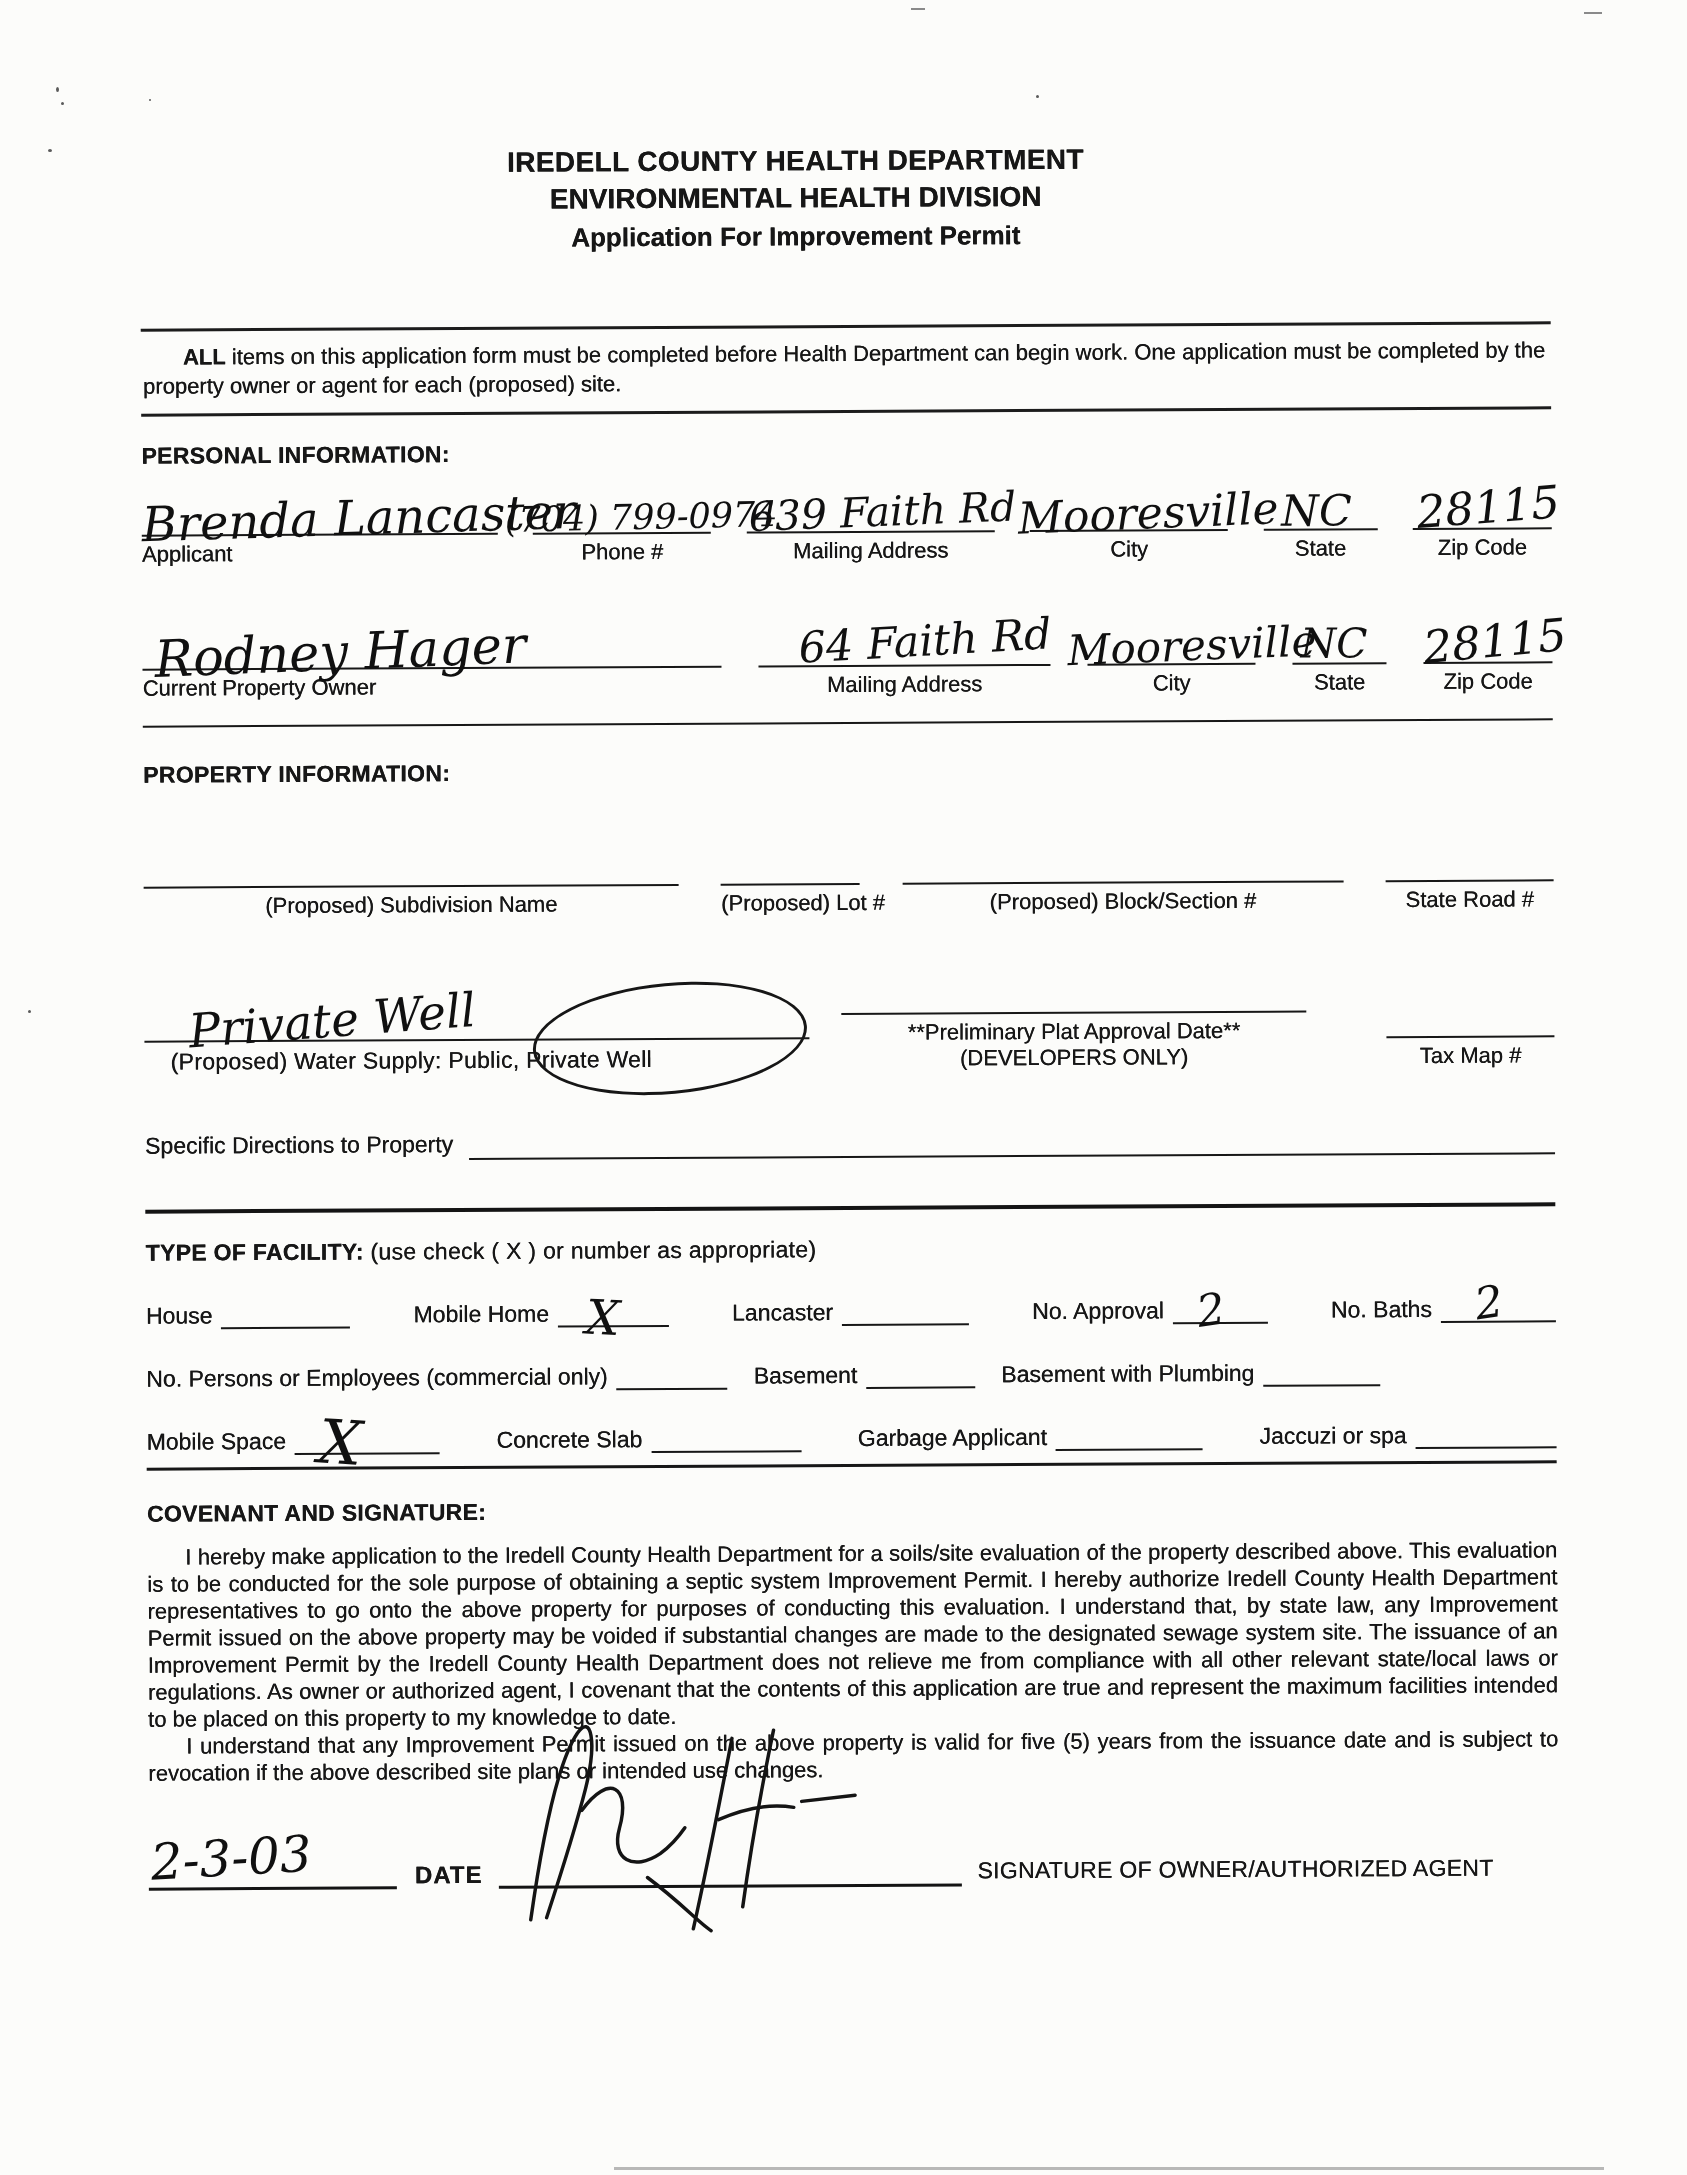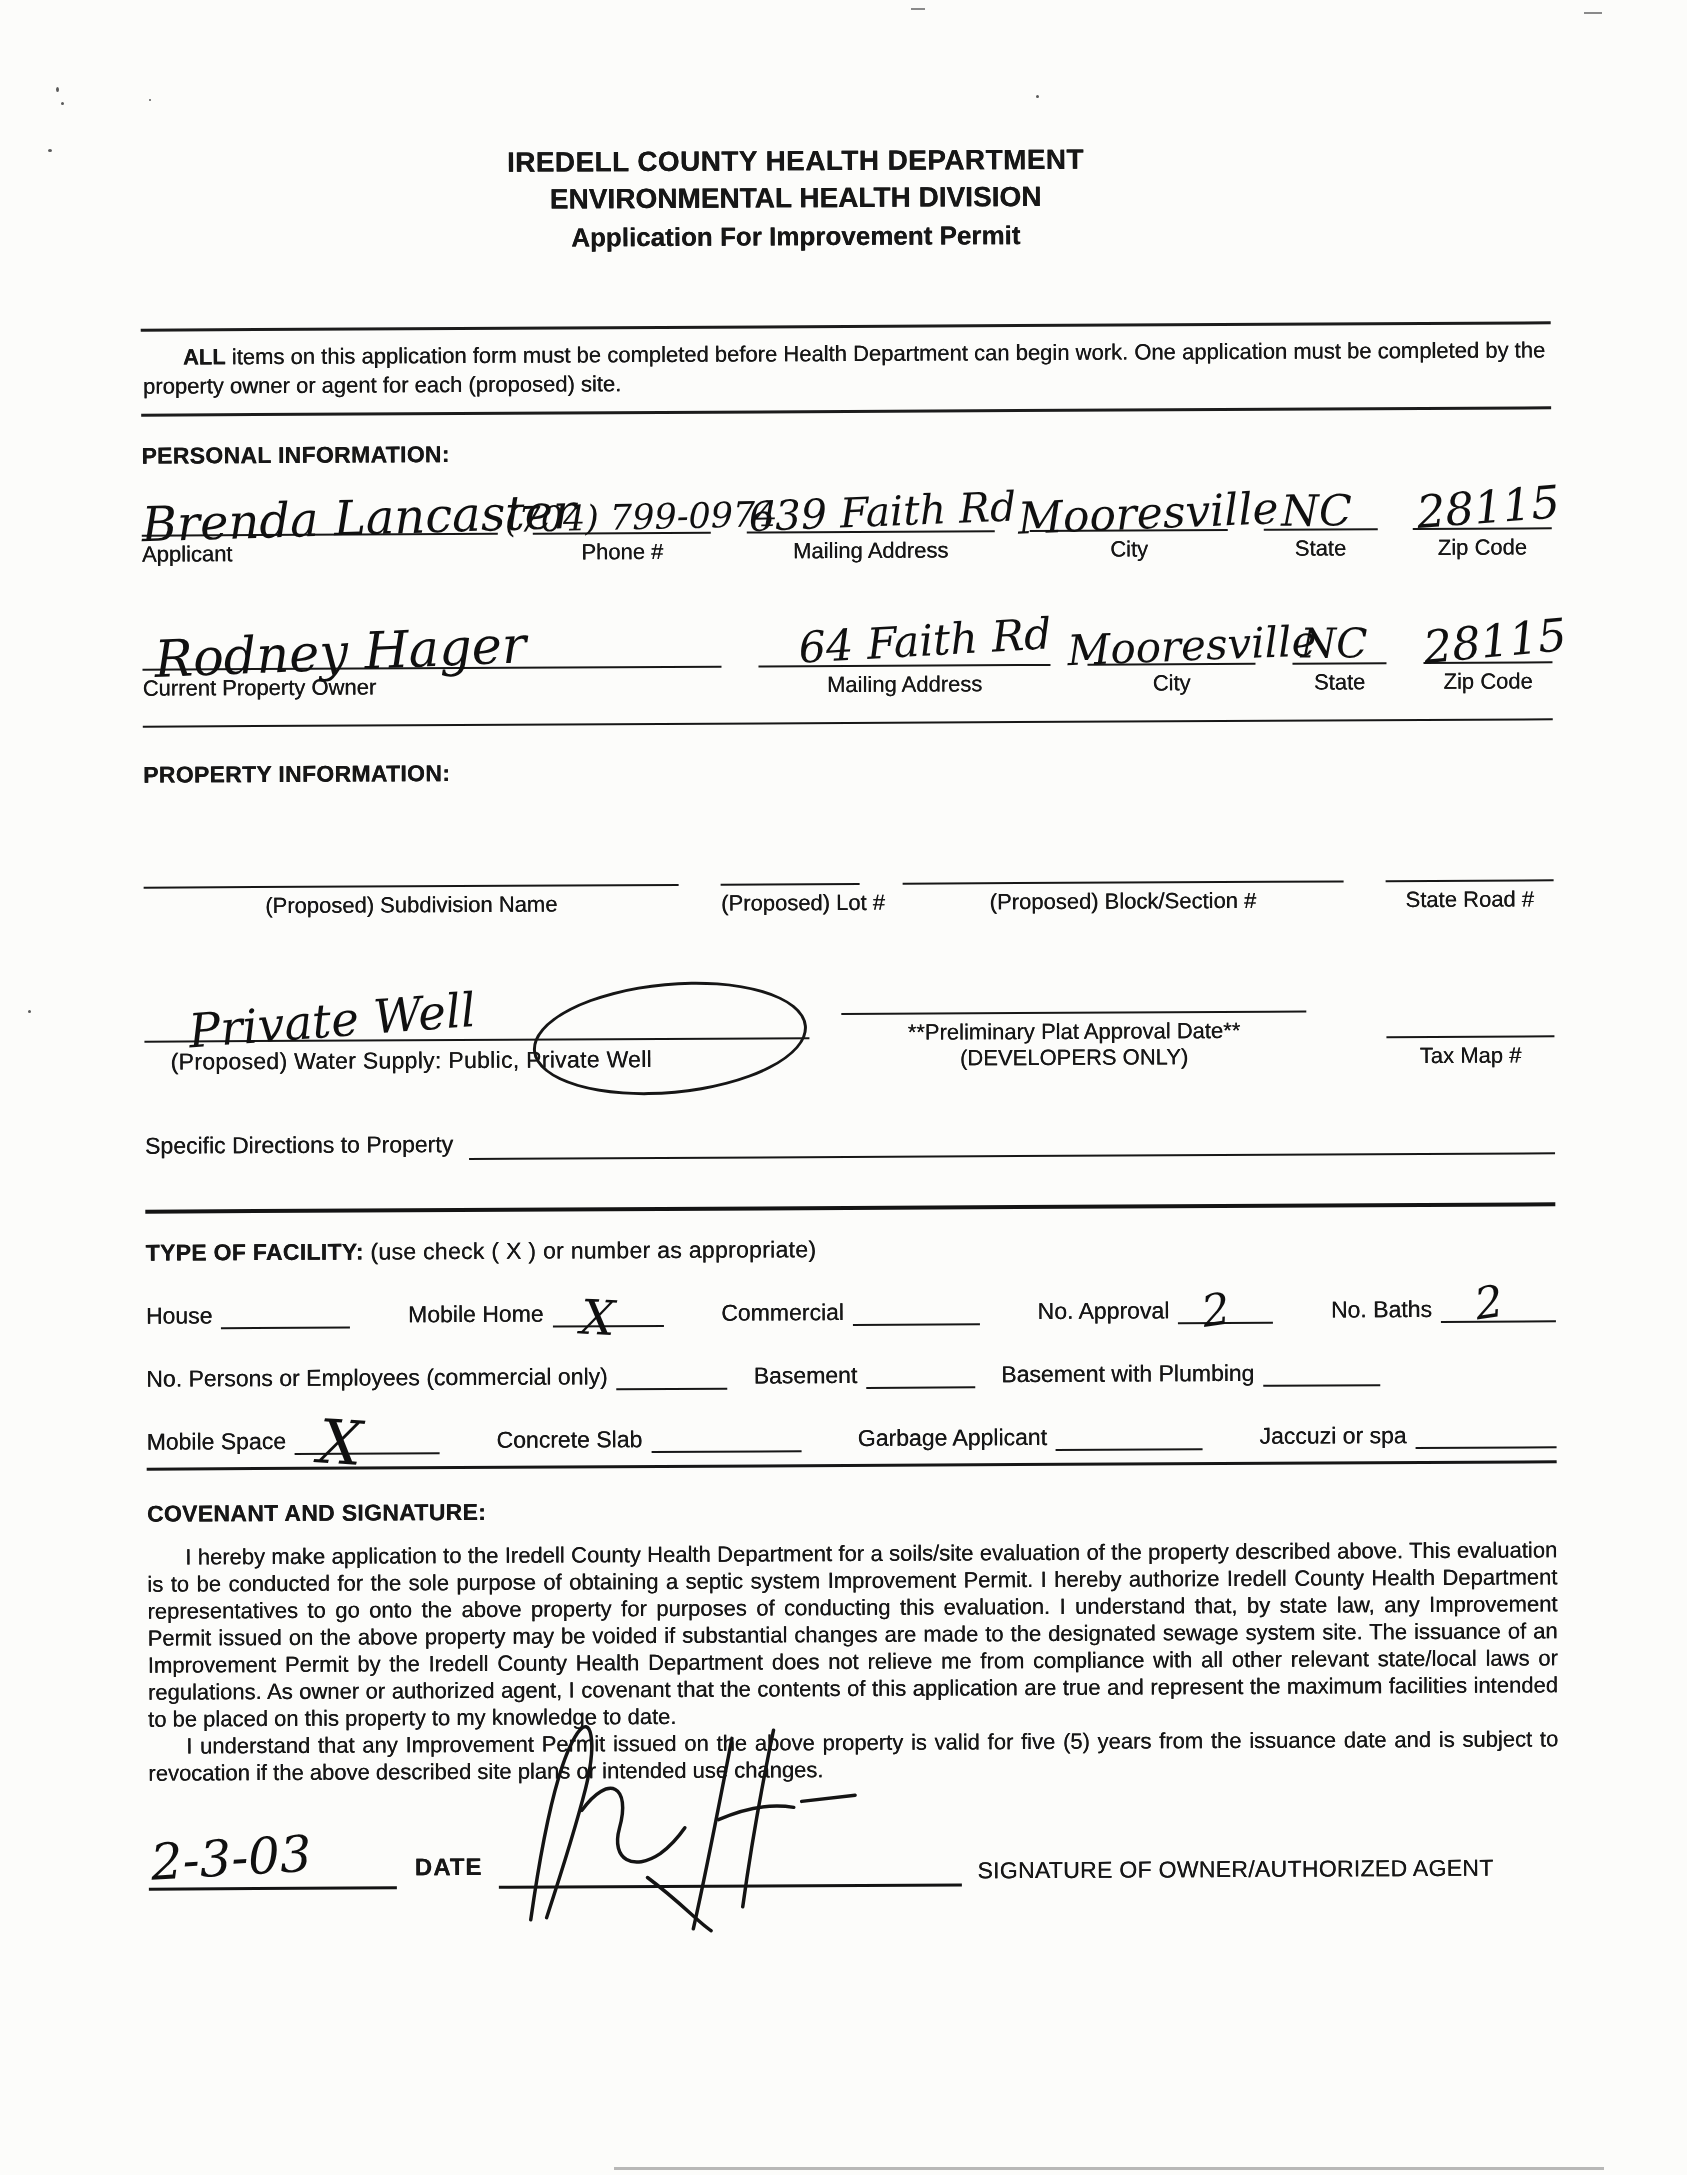--- a/index.html
+++ b/index.html
@@ -74,21 +74,21 @@
   .fac-row{display:flex;justify-content:space-between;align-items:flex-end;font-size:23px;margin-top:36px;}
   .fitem{display:flex;align-items:flex-end;white-space:nowrap;}
   .fline{display:inline-block;border-bottom:2px solid #171717;height:6px;margin-left:9px;position:relative;}
   .fac-rule{margin-top:12px;border-bottom:3px solid #171717;}
   
   .covenant{font-size:22px;line-height:27px;text-align:justify;margin-top:16px;}
   .covenant p{margin:0;text-indent:38px;}
   
   .sig-row{margin-top:30px;display:flex;align-items:flex-end;}
   .sig-date-area{width:248px;position:relative;border-bottom:3px solid #141414;height:71px;}
-  .date-label{font-weight:bold;font-size:24px;letter-spacing:1px;margin:0 16px 8px 18px;white-space:nowrap;}
+  .date-label{font-weight:bold;font-size:24px;letter-spacing:1px;margin:0 16px 0 18px;white-space:nowrap;}
   .sig-area{width:463px;position:relative;border-bottom:3px solid #141414;height:71px;margin-right:16px;}
   .sig-scrawl{position:absolute;left:0;bottom:-46px;overflow:visible;}
   .sig-label{font-size:23px;letter-spacing:0.3px;white-space:nowrap;padding-bottom:2px;}
   
   .speck{position:absolute;background:#5a5a5a;border-radius:50%;}
   .edge-line{position:absolute;background:#8a8a8a;}
 </style>
 </head>
 <body>
 
@@ -244,21 +244,21 @@
       <span>House</span>
       <span class="fline" style="width:129px"></span>
     </span>
     <span class="fitem">
       <span>Mobile Home</span>
       <span class="fline" style="width:111px">
           <span class="hw" style="font-size:48px;bottom:-16px;left:28px;transform:rotate(3deg)">X</span>
         </span>
     </span>
     <span class="fitem">
-      <span>Commercial</span>
+      <span>Lancaster</span>
       <span class="fline" style="width:127px"></span>
     </span>
     <span class="fitem">
       <span>No. Approval</span>
       <span class="fline" style="width:95px">
           <span class="hw" style="font-size:44px;bottom:-10px;left:24px;transform:rotate(-8deg)">2</span>
         </span>
     </span>
     <span class="fitem">
       <span>No. Baths</span>

